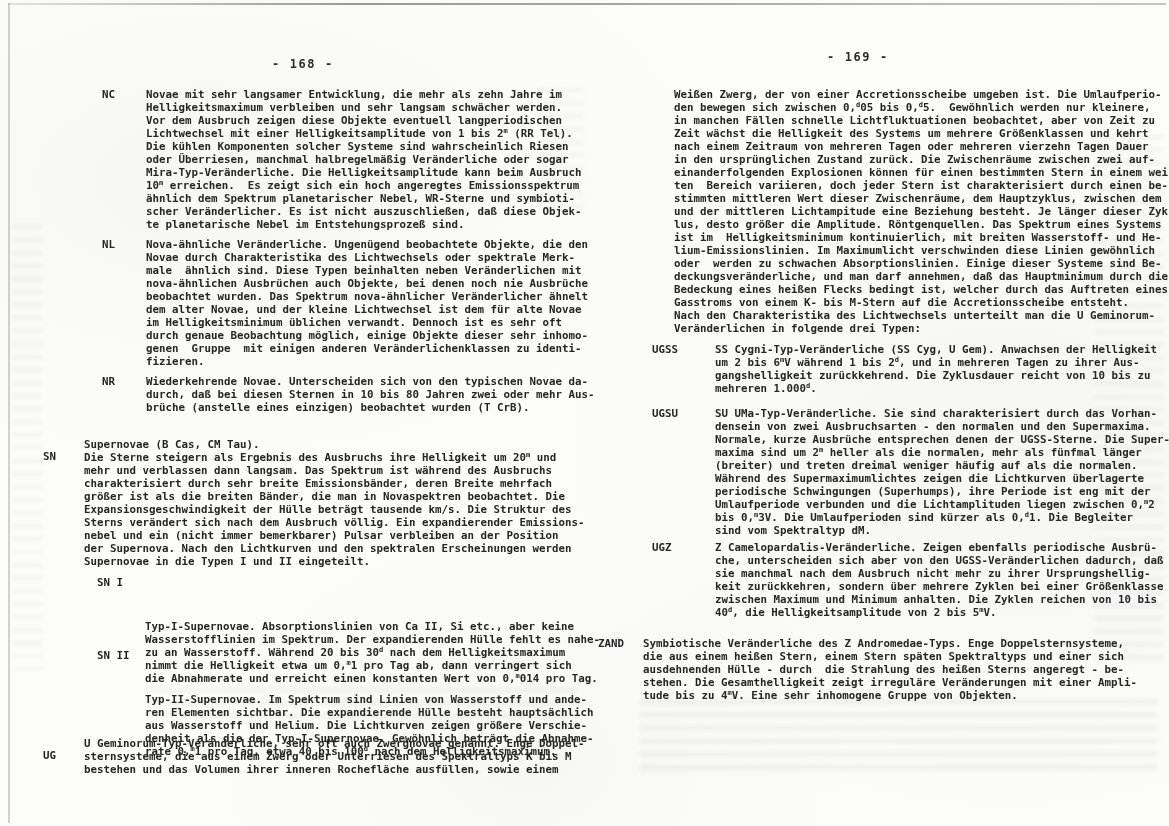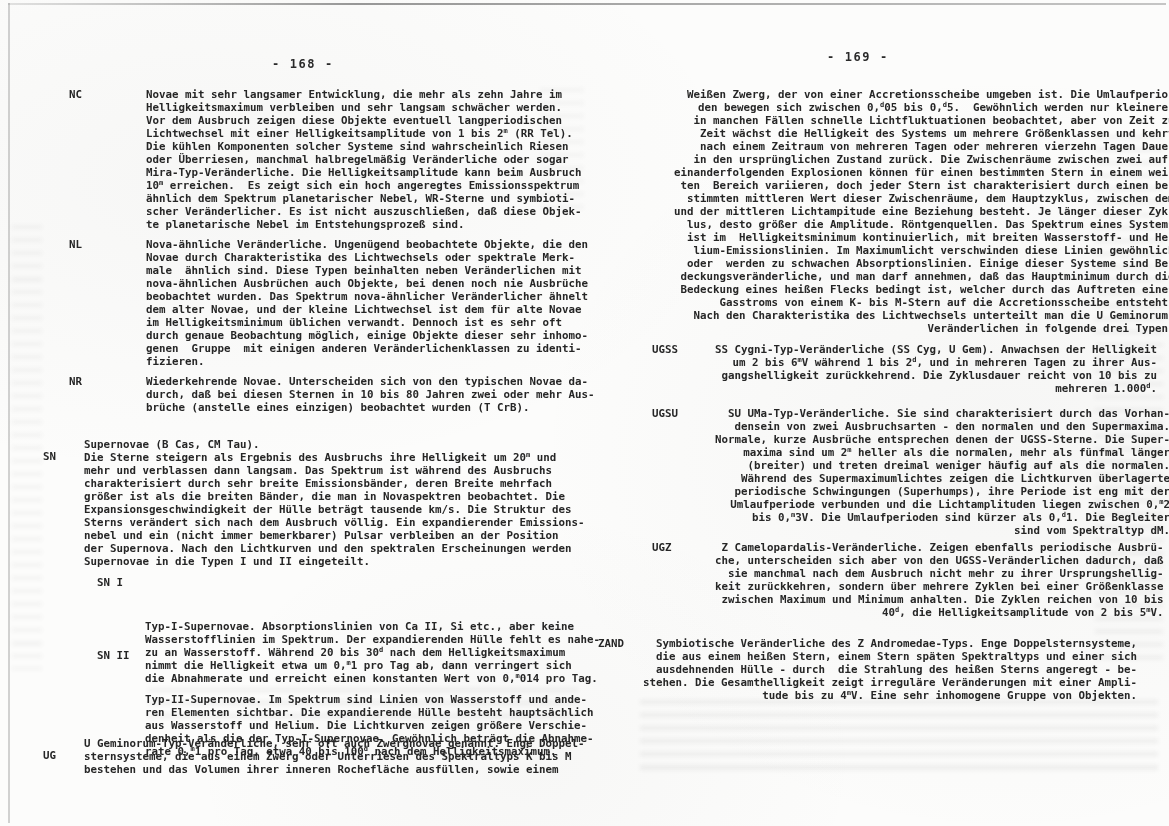--- a/index.html
+++ b/index.html
@@ -12,34 +12,34 @@
       #fcfcfb;
     font-family:"DejaVu Sans Mono", "Liberation Mono", monospace;
   }
   .edge{position:absolute;background:rgba(105,105,105,0.4);}
   .edge.top{left:8px;top:3px;width:1158px;height:1.5px;
     background:linear-gradient(90deg, rgba(120,120,120,.2), rgba(70,70,70,.55) 30%, rgba(95,95,95,.35));}
   .edge.left{left:8px;top:3px;width:1.5px;height:820px;background:rgba(110,110,110,.3);}
 
   .page{position:absolute;top:0;height:826px;}
   #p168{left:42px;width:545px;}
-  #p169{left:598px;width:565px;text-align:right;}
+  #p169{left:598px;width:565px;}
 
   .page-number{
     position:absolute;font-weight:bold;font-size:12px;line-height:14px;
     color:#2a2a2a;letter-spacing:1.6px;white-space:pre;
   }
   .entry{position:absolute;left:0;right:0;}
   .code,.txt{
     position:absolute;top:0;color:#262626;
     font-weight:bold;font-size:10.8px;line-height:13px;white-space:pre;
   }
   
   #p168 .lv1 .code{left:1px;margin-top:12px;}   #p168 .lv1 .txt{left:42px;}
-  #p168 .lv2 .code{left:27px;text-align:right;}  #p168 .lv2 .txt{left:80px;margin-left:24px;}
+  #p168 .lv2 .code{left:60px;text-align:right;}  #p168 .lv2 .txt{left:80px;margin-left:24px;}
   #p168 .lv3 .code{left:55px;}  #p168 .lv3 .txt{left:103px;margin-top:44px;}
   
   #p169 .lv1 .code{left:0;}     #p169 .lv1 .txt{left:45px;}
   #p169 .lv2 .code{left:54px;}  #p169 .lv2 .txt{left:117px;}
   #p169 .body .txt{left:40px;margin-left:36px;}
 
   .txt sup{font-size:7px;line-height:0;vertical-align:4px;}
 
   
   .smudge{

